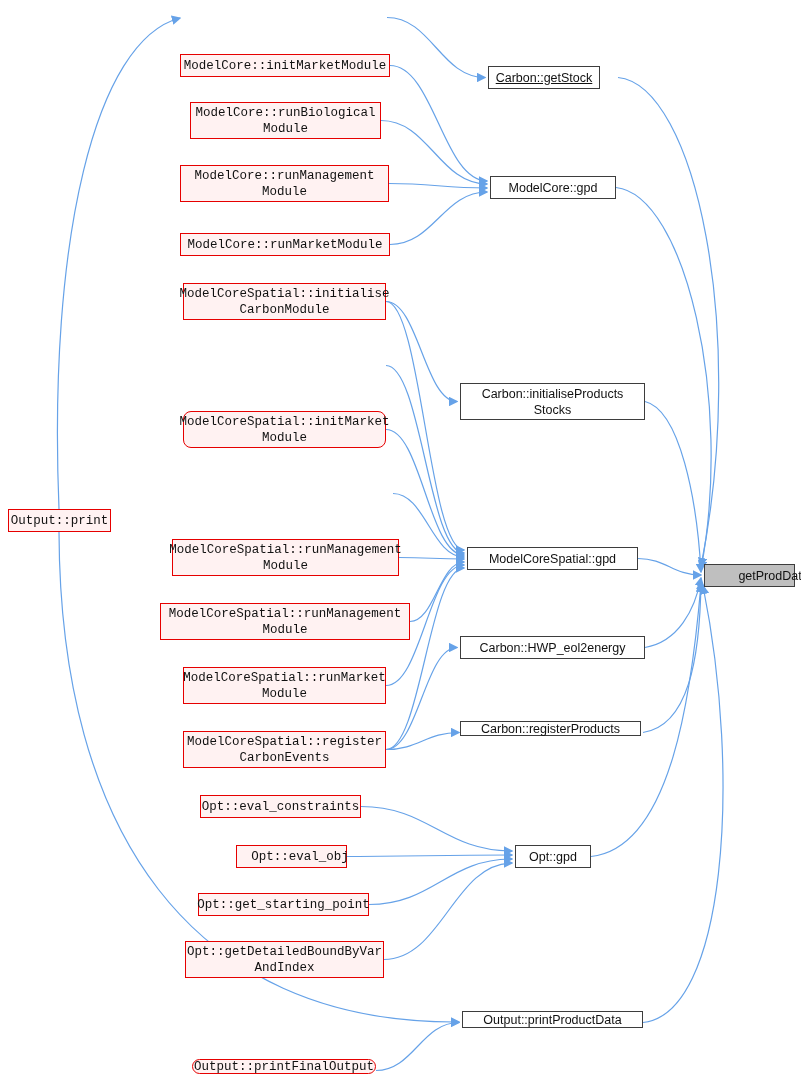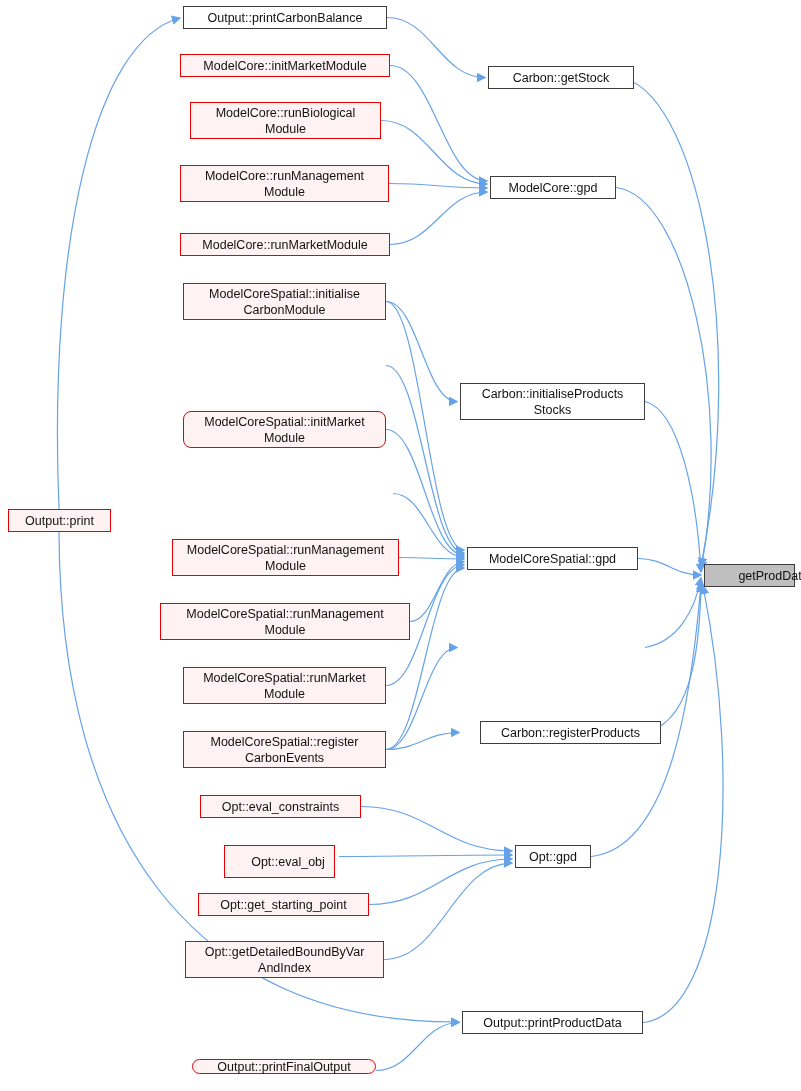--- a/index.html
+++ b/index.html
@@ -38,20 +38,21 @@
     color: var(--text, #111);
     cursor: default;
   }
   .node.plain {
     background: var(--plain-fill, #fff);
     border: 1px solid var(--node-border, #3d3d3d);
   }
   .node.red {
     background: var(--red-fill, #fff2f2);
     border: 1px solid var(--red-border, #e60000);
+    font-family: Liberation Mono, monospace;
   }
   .node.highlight {
     background: var(--highlight-fill, #bfbfbf);
     border: 1px solid var(--node-border, #3d3d3d);
     font-weight: normal;
     padding-left: 48px;
   }
 </style>
 </head>
 <body>
@@ -88,27 +89,24 @@
       <path d="M 645 647.5 C 678 642 695 610 701 578" class="edge" marker-end="url(#arrowhead)"></path>
       <path d="M 643 732.5 C 688 726 700 660 701 581" class="edge" marker-end="url(#arrowhead)"></path>
       <path d="M 361 806.5 C 428.95 806.5 444.05 851 512 851" class="edge" marker-end="url(#arrowhead)"></path>
       <path d="M 339 856.5 C 416.85 856.5 434.15 855 512 855" class="edge" marker-end="url(#arrowhead)"></path>
       <path d="M 369 904.5 C 433.35 904.5 447.65 859 512 859" class="edge" marker-end="url(#arrowhead)"></path>
       <path d="M 384 959.5 C 441.6 959.5 454.4 863 512 863" class="edge" marker-end="url(#arrowhead)"></path>
       <path d="M 591 856.5 C 672 848 692 690 701 584" class="edge" marker-end="url(#arrowhead)"></path>
       <path d="M 376 1070.5 C 413.35 1070.5 421.65 1022.5 459 1022.5" class="edge" marker-end="url(#arrowhead)"></path>
       <path d="M 643 1022.5 C 725 1014 742 780 703 586" class="edge" marker-end="url(#arrowhead)"></path>
     </svg>
-<div class="node plain" style="left: 183px; top: 6px; width: 204px; height: 23px;">
-      <span>Output::printCarbonBalance</span>
-    </div>
     <div class="node red" style="left: 180px; top: 54px; width: 210px; height: 23px;">
       <span>ModelCore::initMarketModule</span>
     </div>
-    <div class="node plain" style="left: 488px; top: 66px; width: 146px; height: 23px;">
+    <div class="node plain" style="left: 488px; top: 66px; width: 112px; height: 23px; text-decoration: underline;">
       <span>Carbon::getStock</span>
     </div>
     <div class="node red" style="left: 190px; top: 102px; width: 191px; height: 37px;">
       <span>ModelCore::runBiological</span>
       <span>Module</span>
     </div>
     <div class="node red" style="left: 180px; top: 165px; width: 209px; height: 37px;">
       <span>ModelCore::runManagement</span>
       <span>Module</span>
     </div>
@@ -134,48 +132,51 @@
       <span>ModelCoreSpatial::runManagement</span>
       <span>Module</span>
     </div>
     <div class="node plain" style="left: 467px; top: 547px; width: 171px; height: 23px;">
       <span>ModelCoreSpatial::gpd</span>
     </div>
     <div class="node red" style="left: 160px; top: 603px; width: 250px; height: 37px;">
       <span>ModelCoreSpatial::runManagement</span>
       <span>Module</span>
     </div>
+    <div class="node plain" style="left: 460px; top: 636px; width: 185px; height: 23px;">
+      <span>Carbon::HWP_eol2energy</span>
+    </div>
     <div class="node red" style="left: 183px; top: 667px; width: 203px; height: 37px;">
       <span>ModelCoreSpatial::runMarket</span>
       <span>Module</span>
     </div>
-    <div class="node plain" style="left: 480px; top: 721px; width: 181px; height: 23px;">
+    <div class="node plain" style="left: 460px; top: 721px; width: 181px; height: 15px;">
       <span>Carbon::registerProducts</span>
     </div>
     <div class="node red" style="left: 183px; top: 731px; width: 203px; height: 37px;">
       <span>ModelCoreSpatial::register</span>
       <span>CarbonEvents</span>
     </div>
     <div class="node red" style="left: 200px; top: 795px; width: 161px; height: 23px;">
       <span>Opt::eval_constraints</span>
     </div>
-    <div class="node red" style="left: 224px; top: 845px; width: 111px; height: 33px; padding-left: 17px;">
+    <div class="node red" style="left: 236px; top: 845px; width: 111px; height: 23px; padding-left: 17px;">
       <span>Opt::eval_obj</span>
     </div>
     <div class="node plain" style="left: 515px; top: 845px; width: 76px; height: 23px;">
       <span>Opt::gpd</span>
     </div>
     <div class="node red" style="left: 198px; top: 893px; width: 171px; height: 23px;">
       <span>Opt::get_starting_point</span>
     </div>
     <div class="node red" style="left: 185px; top: 941px; width: 199px; height: 37px;">
       <span>Opt::getDetailedBoundByVar</span>
       <span>AndIndex</span>
     </div>
-    <div class="node plain" style="left: 462px; top: 1011px; width: 181px; height: 23px;">
+    <div class="node plain" style="left: 462px; top: 1011px; width: 181px; height: 17px;">
       <span>Output::printProductData</span>
     </div>
     <div class="node red" style="left: 192px; top: 1059px; width: 184px; height: 15px; border-radius: 10px;">
       <span>Output::printFinalOutput</span>
     </div>
     <div class="node red" style="left: 8px; top: 509px; width: 103px; height: 23px;">
       <span>Output::print</span>
     </div>
     <div class="node highlight" style="left: 704px; top: 564px; width: 91px; height: 23px;">
       <span>getProdData</span>

